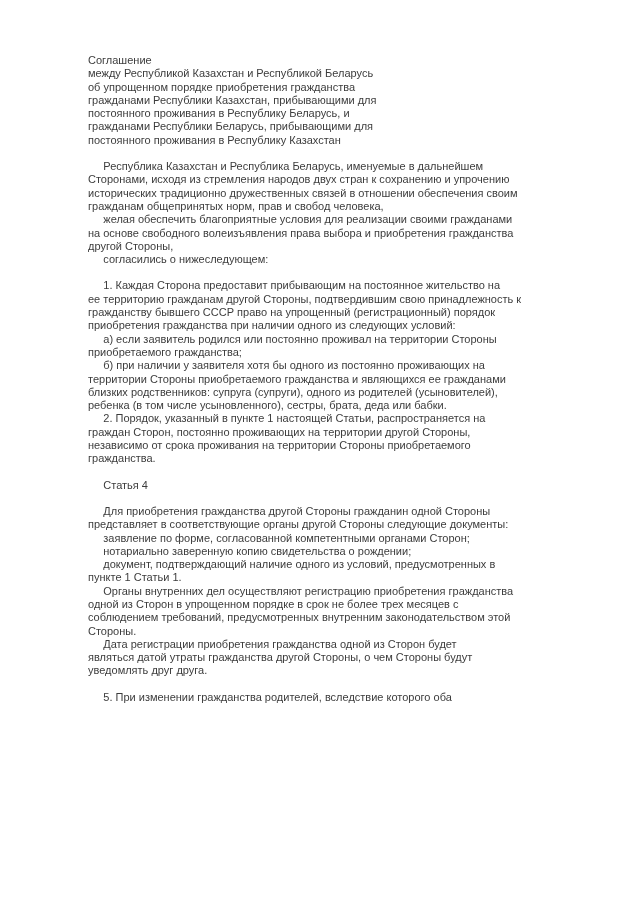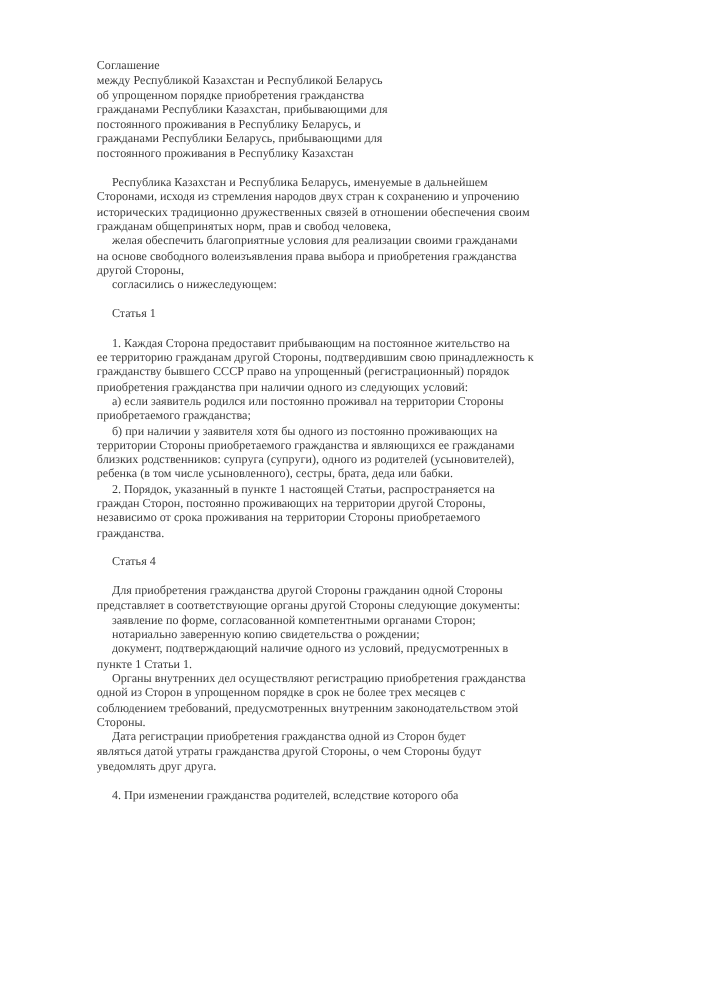--- a/index.html
+++ b/index.html
@@ -9,21 +9,21 @@
   }
   .page {
     width: 640px;
     height: 905px;
     background: #ffffff;
     box-sizing: border-box;
     padding: 54px 30px 30px 88px;
     overflow: hidden;
   }
   .textblock {
-    font-family: Liberation Serif, serif;
+    font-family: Liberation Sans, sans-serif;
     font-size: 11px;
     line-height: 13.3px;
     color: #3c3c3c;
     white-space: pre;
     margin: 0;
   }
   .doc-title       { margin-bottom: 13px; }
   .publication     { margin-bottom: 27px; }
   .preamble        { margin-bottom: 13px; }
   .article         { margin-bottom: 13px; }
@@ -46,21 +46,20 @@
   <pre class="textblock preamble">     Республика Казахстан и Республика Беларусь, именуемые в дальнейшем
 Сторонами, исходя из стремления народов двух стран к сохранению и упрочению
 исторических традиционно дружественных связей в отношении обеспечения своим
 гражданам общепринятых норм, прав и свобод человека,
      желая обеспечить благоприятные условия для реализации своими гражданами
 на основе свободного волеизъявления права выбора и приобретения гражданства
 другой Стороны,
      согласились о нижеследующем:</pre>
 
   <div class="article">
-    <pre class="textblock article-heading">     Статья 1</pre>
     <pre class="textblock">     1. Каждая Сторона предоставит прибывающим на постоянное жительство на
 ее территорию гражданам другой Стороны, подтвердившим свою принадлежность к
 гражданству бывшего СССР право на упрощенный (регистрационный) порядок
 приобретения гражданства при наличии одного из следующих условий:
      а) если заявитель родился или постоянно проживал на территории Стороны
 приобретаемого гражданства;
      б) при наличии у заявителя хотя бы одного из постоянно проживающих на
 территории Стороны приобретаемого гражданства и являющихся ее гражданами
 близких родственников: супруга (супруги), одного из родителей (усыновителей),
 ребенка (в том числе усыновленного), сестры, брата, деда или бабки.
@@ -81,16 +80,16 @@
      Органы внутренних дел осуществляют регистрацию приобретения гражданства
 одной из Сторон в упрощенном порядке в срок не более трех месяцев с
 соблюдением требований, предусмотренных внутренним законодательством этой
 Стороны.
      Дата регистрации приобретения гражданства одной из Сторон будет
 являться датой утраты гражданства другой Стороны, о чем Стороны будут
 уведомлять друг друга.</pre>
   </div>
 
   <div class="article">
-    <pre class="textblock">     4. При изменении гражданства родителей, вследствие которого оба</pre>
+    <pre class="textblock">     5. При изменении гражданства родителей, вследствие которого оба</pre>
   </div>
 
 </div>
 
 </body></html>

